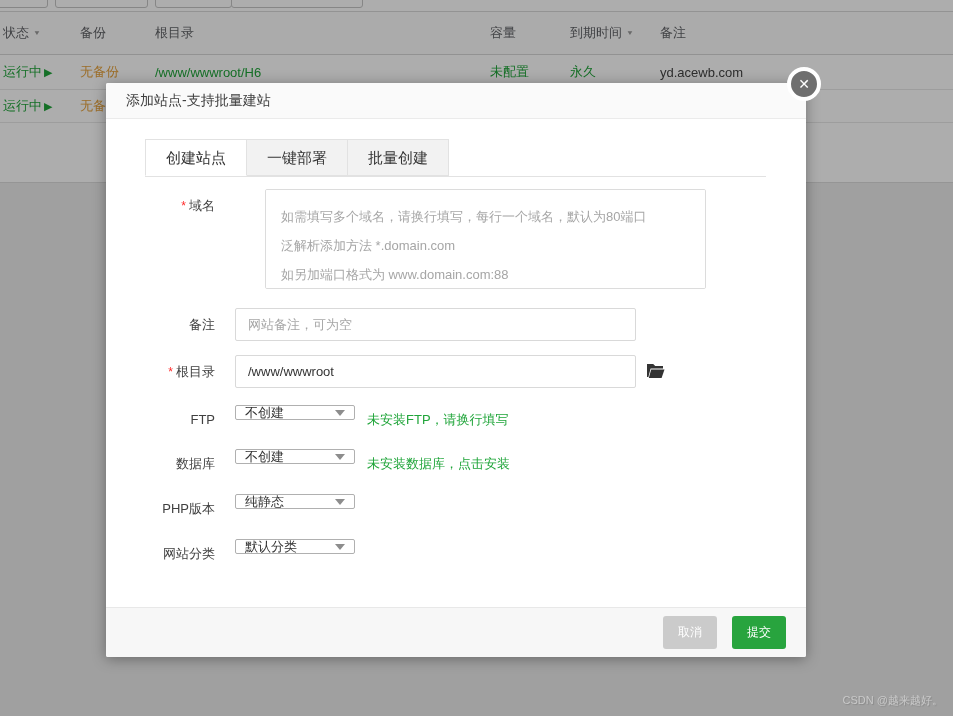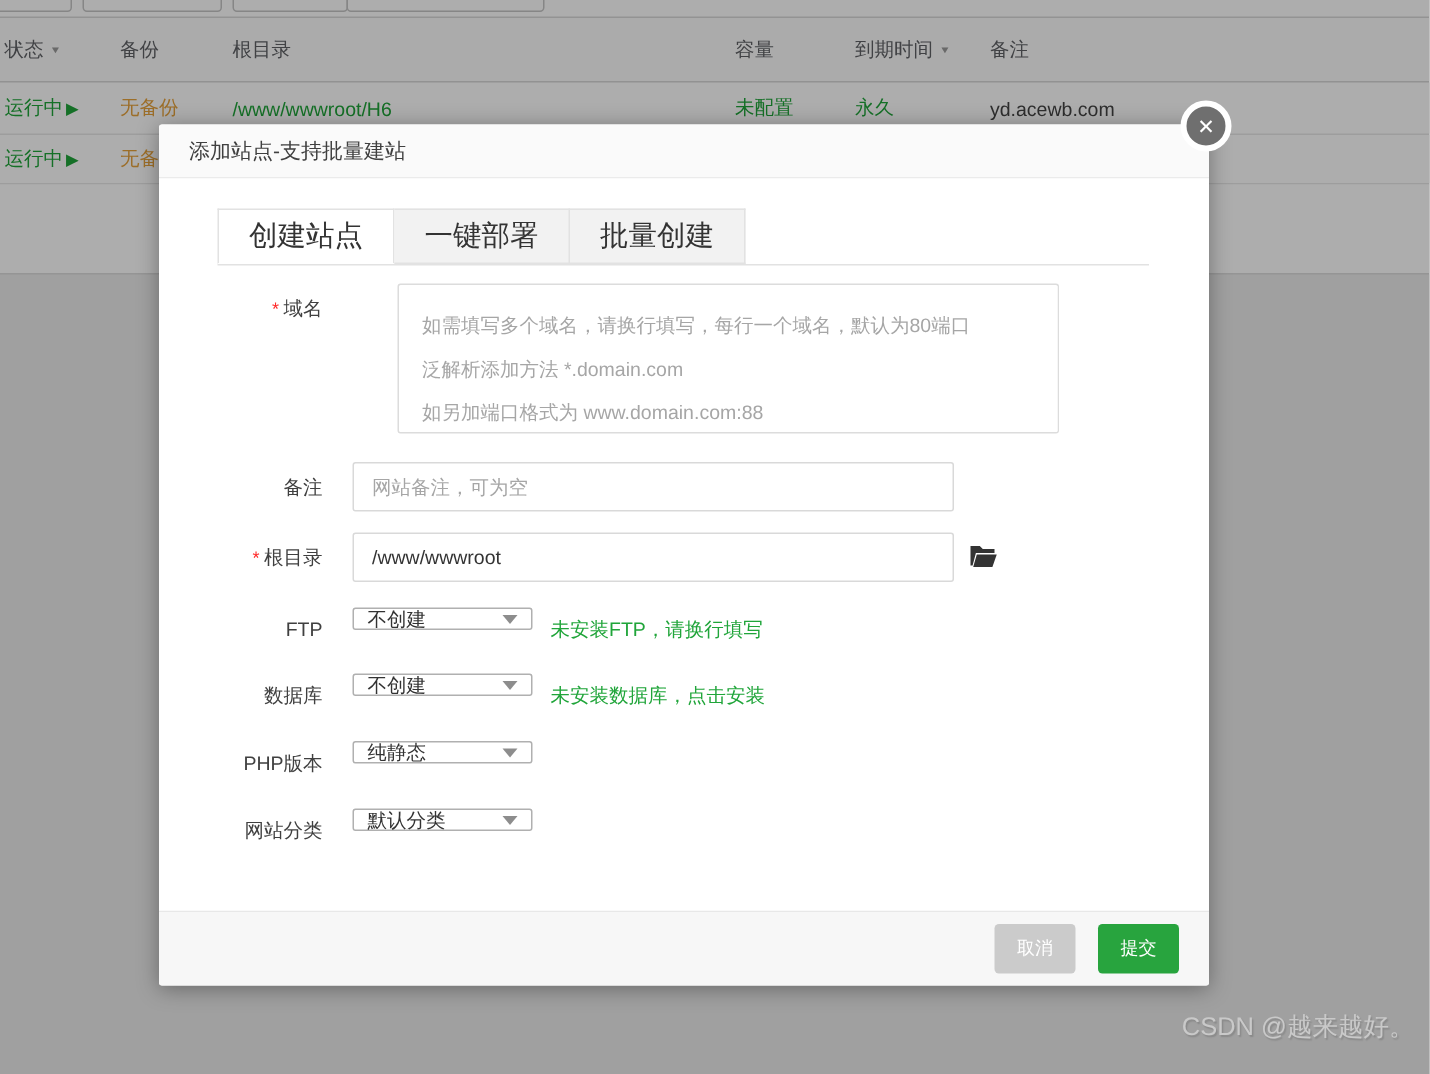--- a/index.html
+++ b/index.html
@@ -32,21 +32,21 @@
   .overlay { position:absolute; inset:0; background:rgba(0,0,0,.32); z-index:10; }
 
   
   .modal { position:absolute; left:106px; top:83px; width:700px; height:574px; background:#fff; z-index:20; border-radius:2px; box-shadow:0 2px 14px rgba(0,0,0,.35); }
   .modal-header { height:36px; background:#fafafa; border-bottom:1px solid #ebebeb; display:flex; align-items:center; padding:0 20px; border-radius:2px 2px 0 0; }
   .modal-title { font-size:14px; color:#404040; }
   .modal-close { position:absolute; left:681px; top:-16px; width:34px; height:34px; border-radius:50%; background:#6f6f6f; border:4px solid #fff; color:#fff; display:flex; align-items:center; justify-content:center; font-size:14px; font-weight:bold; cursor:pointer; }
   .modal-body { padding:20px 40px 0 39px; }
 
   .tabs { width:621px; border-bottom:1px solid #e2e2e2; margin-bottom:12px; display:flex; }
-  .tab { height:37px; line-height:36px; padding:0 20px; font-size:19px; color:#333; background:#f2f2f2; border:1px solid #e2e2e2; border-left:none; cursor:pointer; }
+  .tab { height:37px; line-height:36px; padding:0 20px; font-size:15px; color:#333; background:#f2f2f2; border:1px solid #e2e2e2; border-left:none; cursor:pointer; }
   .tab.first { border-left:1px solid #e2e2e2; }
   .tab.active { background:#fff; margin-bottom:-1px; border-bottom:1px solid #fff; }
 
   .form-row { display:flex; align-items:flex-start; }
   .f-label { width:70px; text-align:right; font-size:13px; color:#404040; margin-right:20px; white-space:nowrap; }
   .req { color:#ff2a2a; margin-right:3px; font-size:12px; }
   .lh33 { line-height:33px; } .lh29 { line-height:29px; }
 
   .domain-area { width:441px; height:100px; border:1px solid #dcdcdc; border-radius:2px; resize:none; padding:12px 15px; font-size:13px; line-height:29px; color:#ec4899; font-family:inherit; outline:none; }
   .domain-area::placeholder { color:#a6a6a6; }
@@ -64,21 +64,21 @@
   .mr-root { margin-bottom:16px; }
   .mr-ftp { margin-bottom:15px; }
   .mr-db { margin-bottom:16px; }
   .mr-php { margin-bottom:16px; }
 
   .modal-footer { position:absolute; left:0; bottom:0; width:100%; height:50px; background:#f7f7f7; border-top:1px solid #e8e8e8; display:flex; align-items:center; justify-content:flex-end; padding-right:20px; gap:15px; border-radius:0 0 2px 2px; }
   .btn { border:none; border-radius:3px; font-size:12px; padding:8px 15px; color:#fff; cursor:pointer; font-family:inherit; }
   .btn-cancel { background:#cbcbcb; }
   .btn-submit { background:#28a43e; }
 
-  .watermark { position:absolute; right:10px; bottom:20px; z-index:30; font-size:17px; color:#c9c9c9; text-shadow:1px 1px 1px rgba(0,0,0,.15); }
+  .watermark { position:absolute; right:10px; bottom:8px; z-index:30; font-size:11px; color:#c9c9c9; text-shadow:1px 1px 1px rgba(0,0,0,.15); }
 </style>
 </head>
 <body>
 
 <div class="stage">
 
   <div class="page">
     <div class="toolbar">
       <div class="tb-box tb-b1"></div>
       <div class="tb-box tb-b2"></div>

